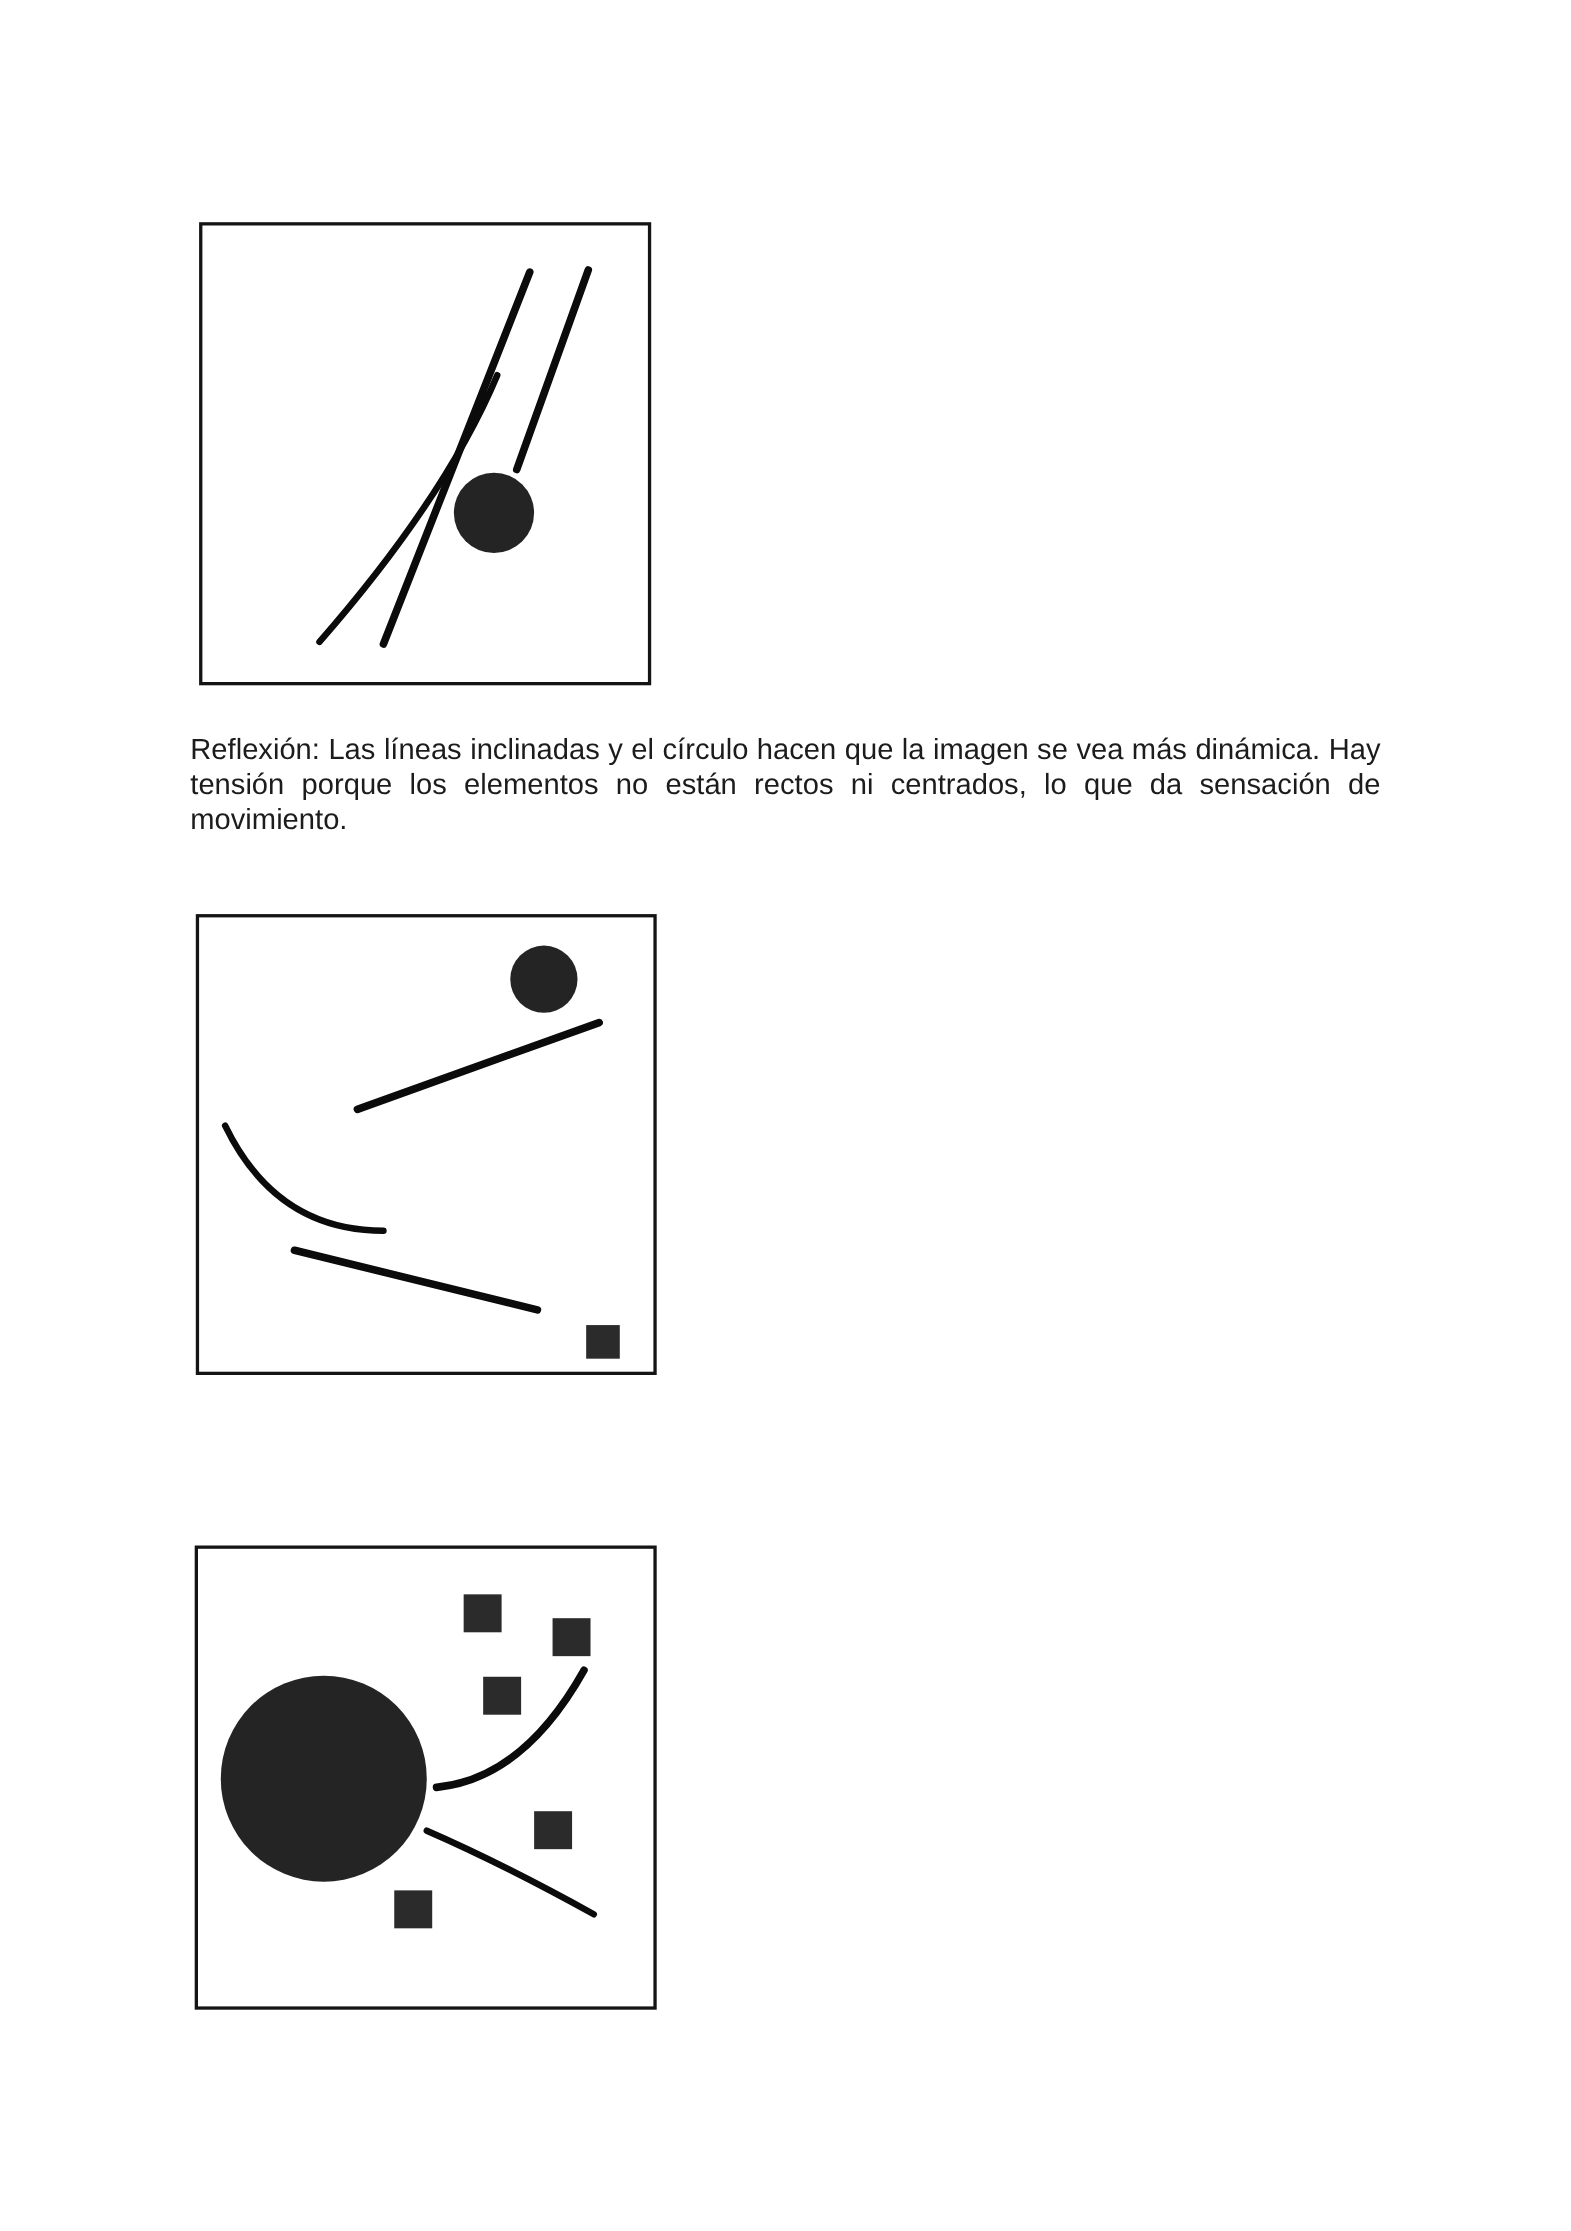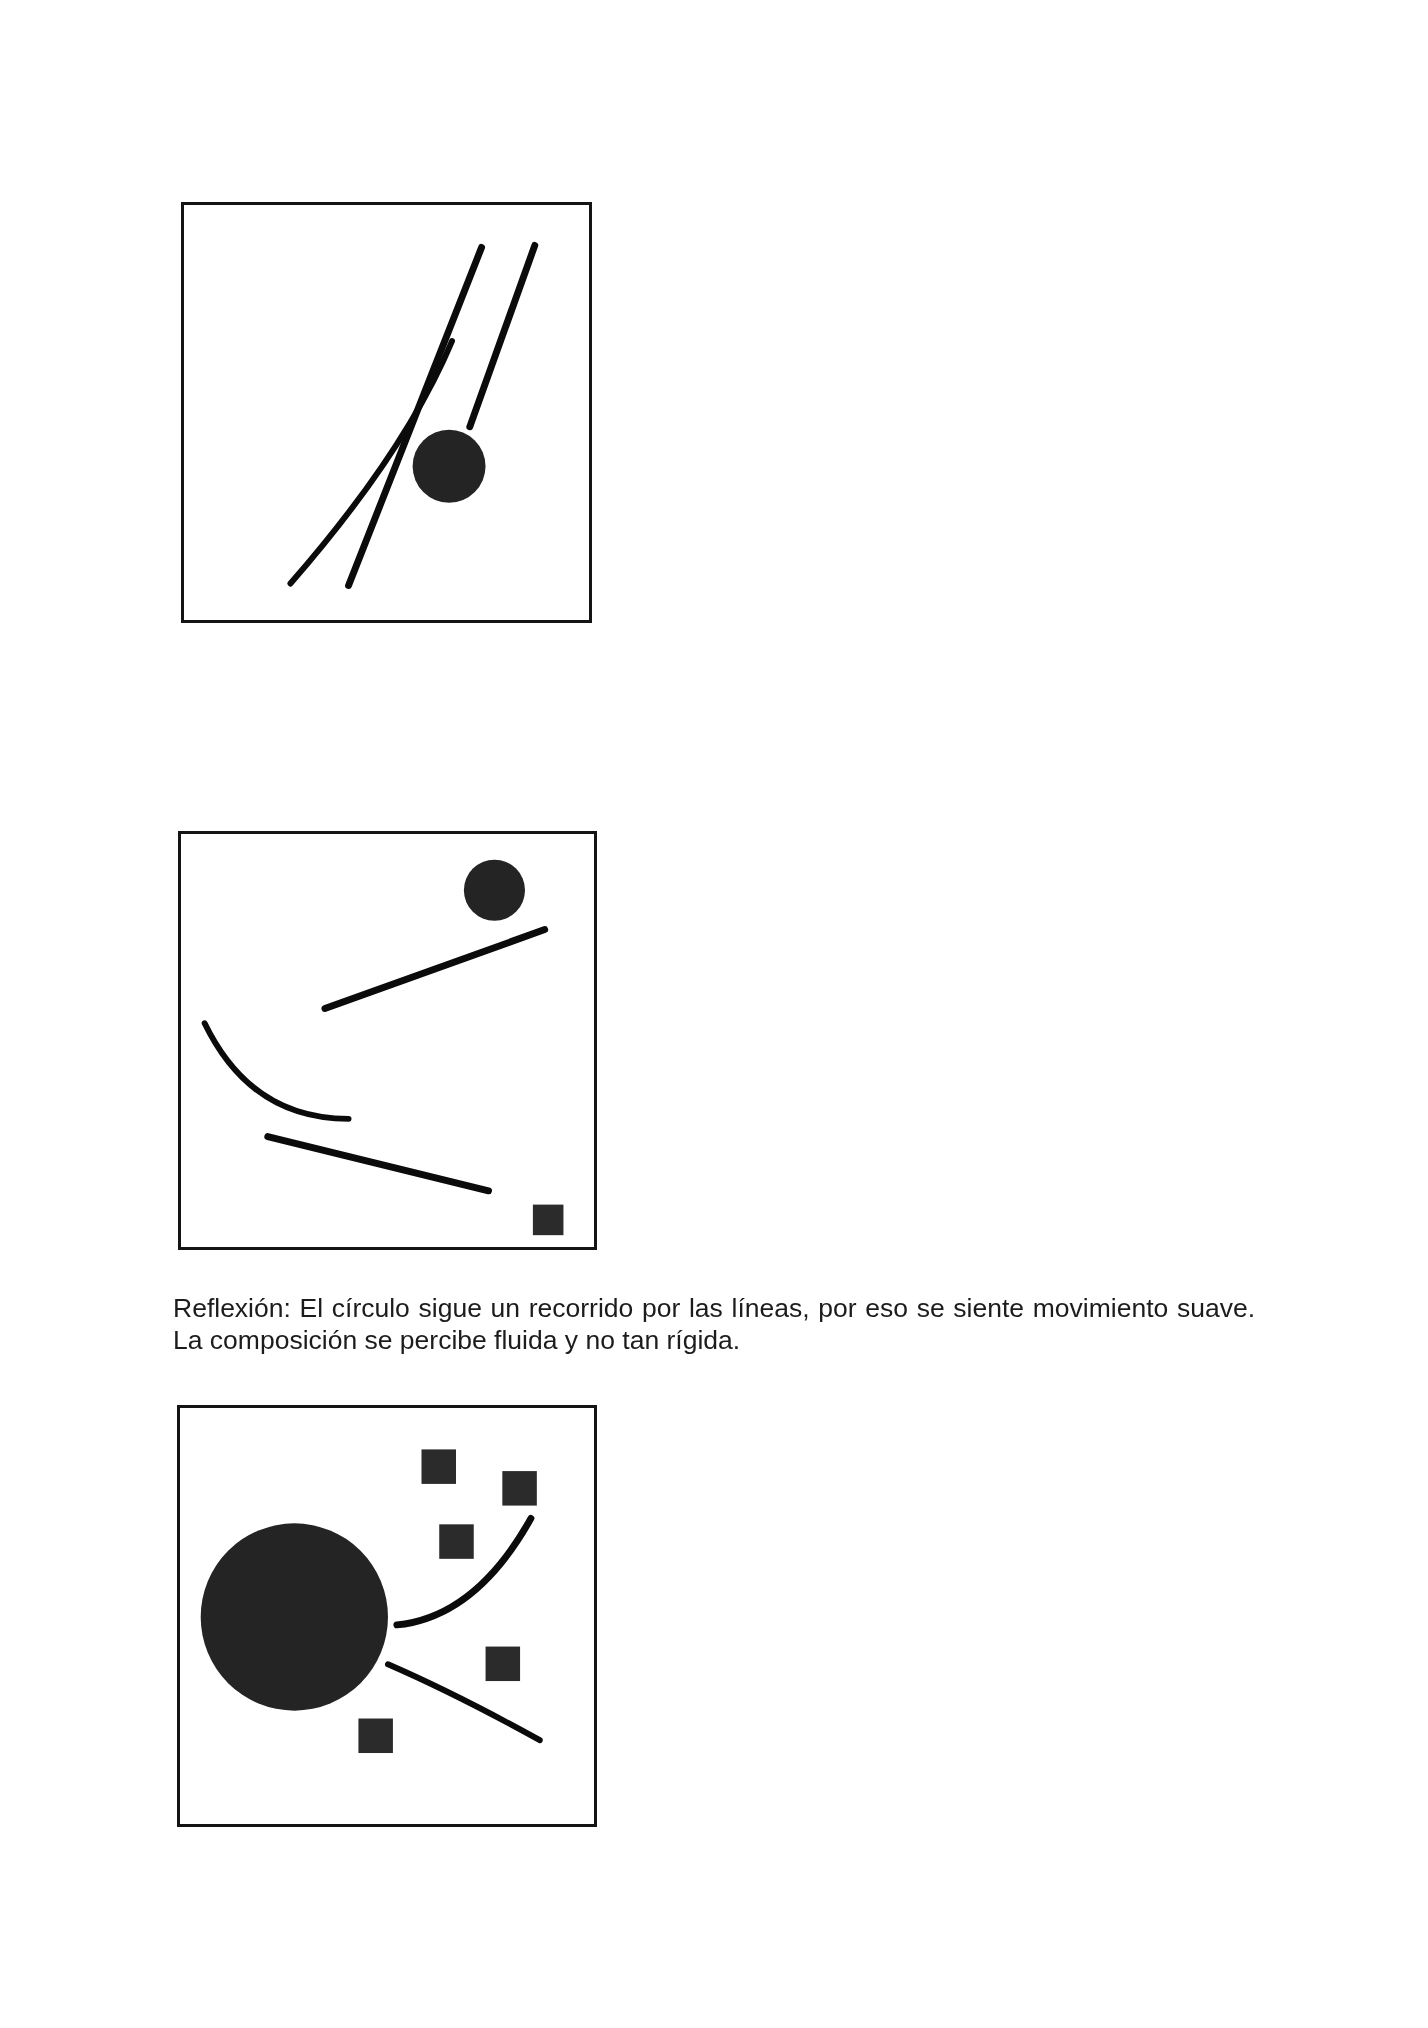--- a/index.html
+++ b/index.html
@@ -44,32 +44,32 @@
 
   <figure class="frame" id="fig1">
     <svg viewBox="0 0 411 421" preserveAspectRatio="none">
       <path class="ink-stroke" stroke-width="7" d="M302 43 L167 386"></path>
       <path class="ink-stroke" stroke-width="7" d="M356 41 L290 225"></path>
       <path class="ink-stroke" stroke-width="6" d="M108 384 Q225 250 272 138"></path>
       <circle class="ink-fill" cx="269" cy="265" r="37"></circle>
     </svg>
   </figure>
 
+  <p class="reflection" id="para1">Reflexión: Las líneas inclinadas y el círculo hacen que la imagen se vea más dinámica. Hay tensión porque los elementos no están rectos ni centrados, lo que da sensación de movimiento.</p>
 
   <figure class="frame" id="fig2">
     <svg viewBox="0 0 419 419" preserveAspectRatio="none">
       <circle class="ink-fill" cx="318" cy="57" r="31"></circle>
       <path class="ink-stroke" stroke-width="7" d="M146 177 L369 97"></path>
       <path class="ink-stroke" stroke-width="6" d="M24 192 Q71 289 170 289"></path>
       <path class="ink-stroke" stroke-width="7" d="M88 307 L312 362"></path>
       <rect class="ink-fill-soft" x="357" y="376" width="31" height="31"></rect>
     </svg>
   </figure>
 
-  <p class="reflection" id="para2">Reflexión: El círculo sigue un recorrido por las líneas, por eso se siente movimiento suave. La composición se percibe fluida y no tan rígida.</p>
 
   <figure class="frame" id="fig3">
     <svg viewBox="0 0 420 422" preserveAspectRatio="none">
       <circle class="ink-fill" cx="116" cy="212" r="95"></circle>
       <rect class="ink-fill-soft" x="245" y="42" width="35" height="35"></rect>
       <rect class="ink-fill-soft" x="327" y="64" width="35" height="35"></rect>
       <rect class="ink-fill-soft" x="263" y="118" width="35" height="35"></rect>
       <rect class="ink-fill-soft" x="310" y="242" width="35" height="35"></rect>
       <rect class="ink-fill-soft" x="181" y="315" width="35" height="35"></rect>
       <path class="ink-stroke" stroke-width="7" d="M220 220 Q300 212 356 112"></path>

